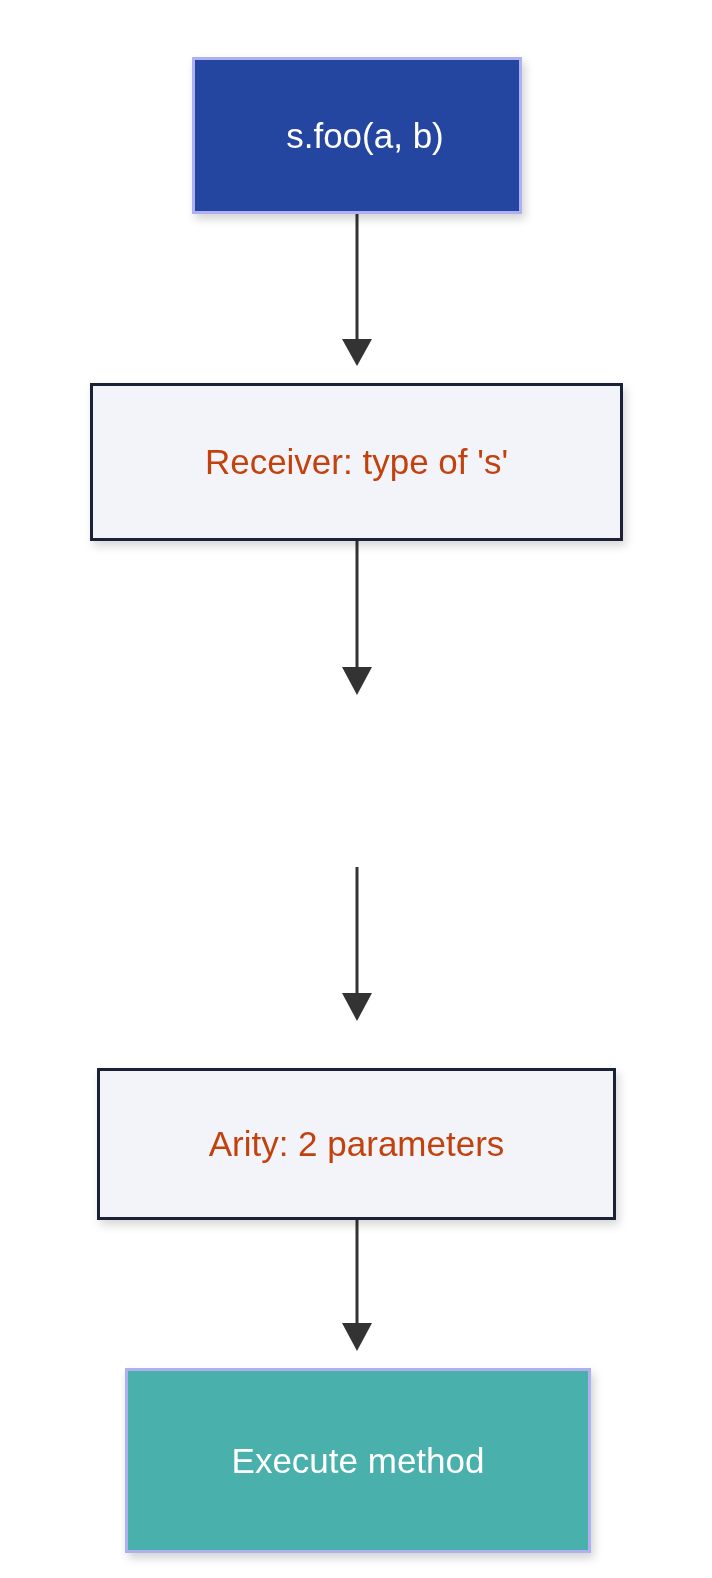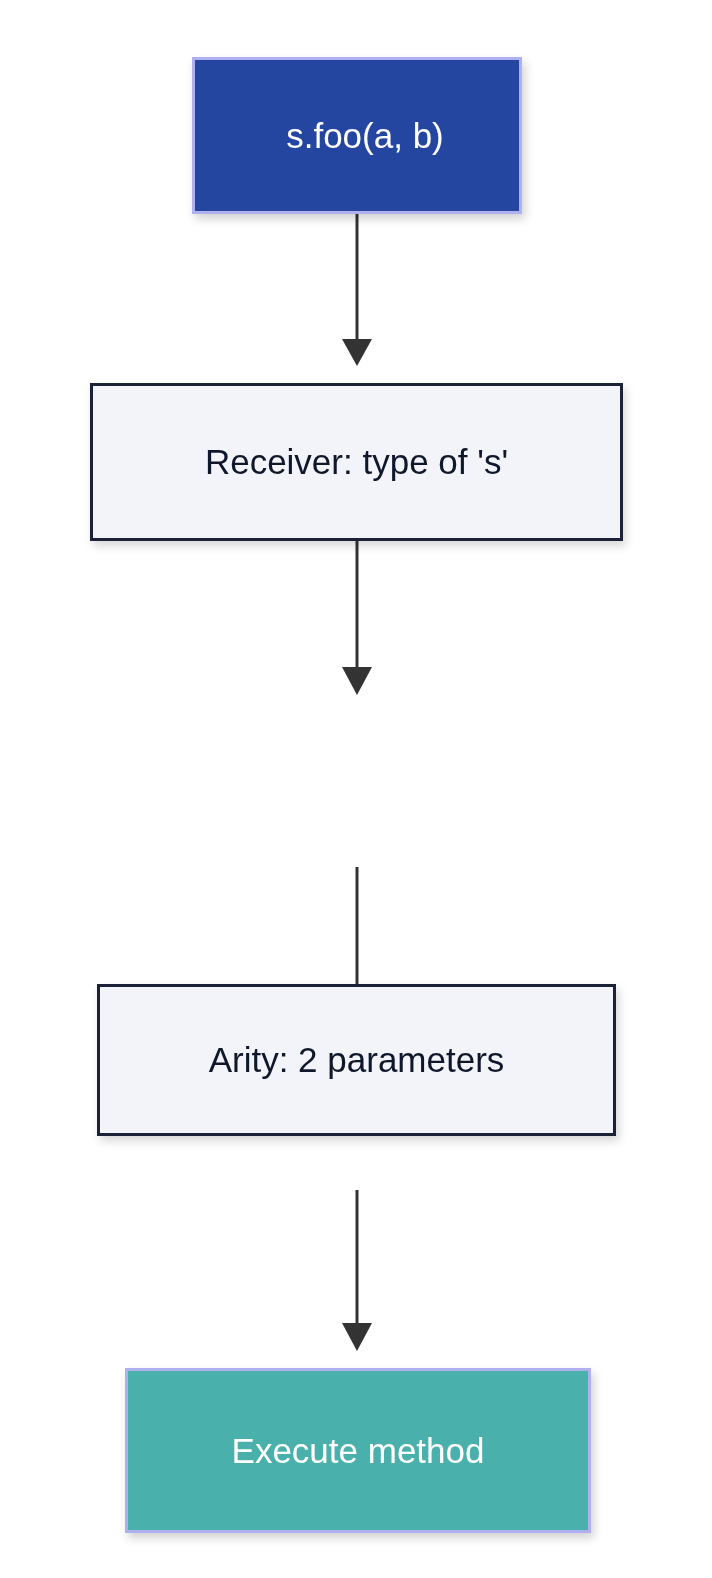--- a/index.html
+++ b/index.html
@@ -40,30 +40,30 @@
     font-size: 35px;
   }
   .node.accent.start  { background: #2546a0; }
   .node.accent.finish { background: #4ab0ac; }
 
   
   .node.process {
     background: #f2f4f9;
     border: 3px solid #1b2137;
     box-shadow: 3px 5px 9px rgba(0,0,0,0.16);
-    color: #0f172a;
+    color: #c2410c;
     font-size: 35px;
   }
 
   
   #node-start   { left:192px; top:57px;   width:330px; height:157px;padding-left:16px; }
   #node-receiver{ left:90px;  top:383px;  width:533px; height:158px; }
   #node-name    { left:90px;  top:712px;  width:533px; height:155px; }
-  #node-arity   { left:97px;  top:984px; width:519px; height:152px; }
-  #node-execute { left:125px; top:1368px; width:466px; height:165px; }
+  #node-arity   { left:97px;  top:1068px; width:519px; height:152px; }
+  #node-execute { left:125px; top:1368px; width:466px; height:185px; }
 
   
   .edge {
     position: absolute;
     left: 0;
     top: 0;
     width: 712px;
     height: 1578px;
     pointer-events: none;
   }

